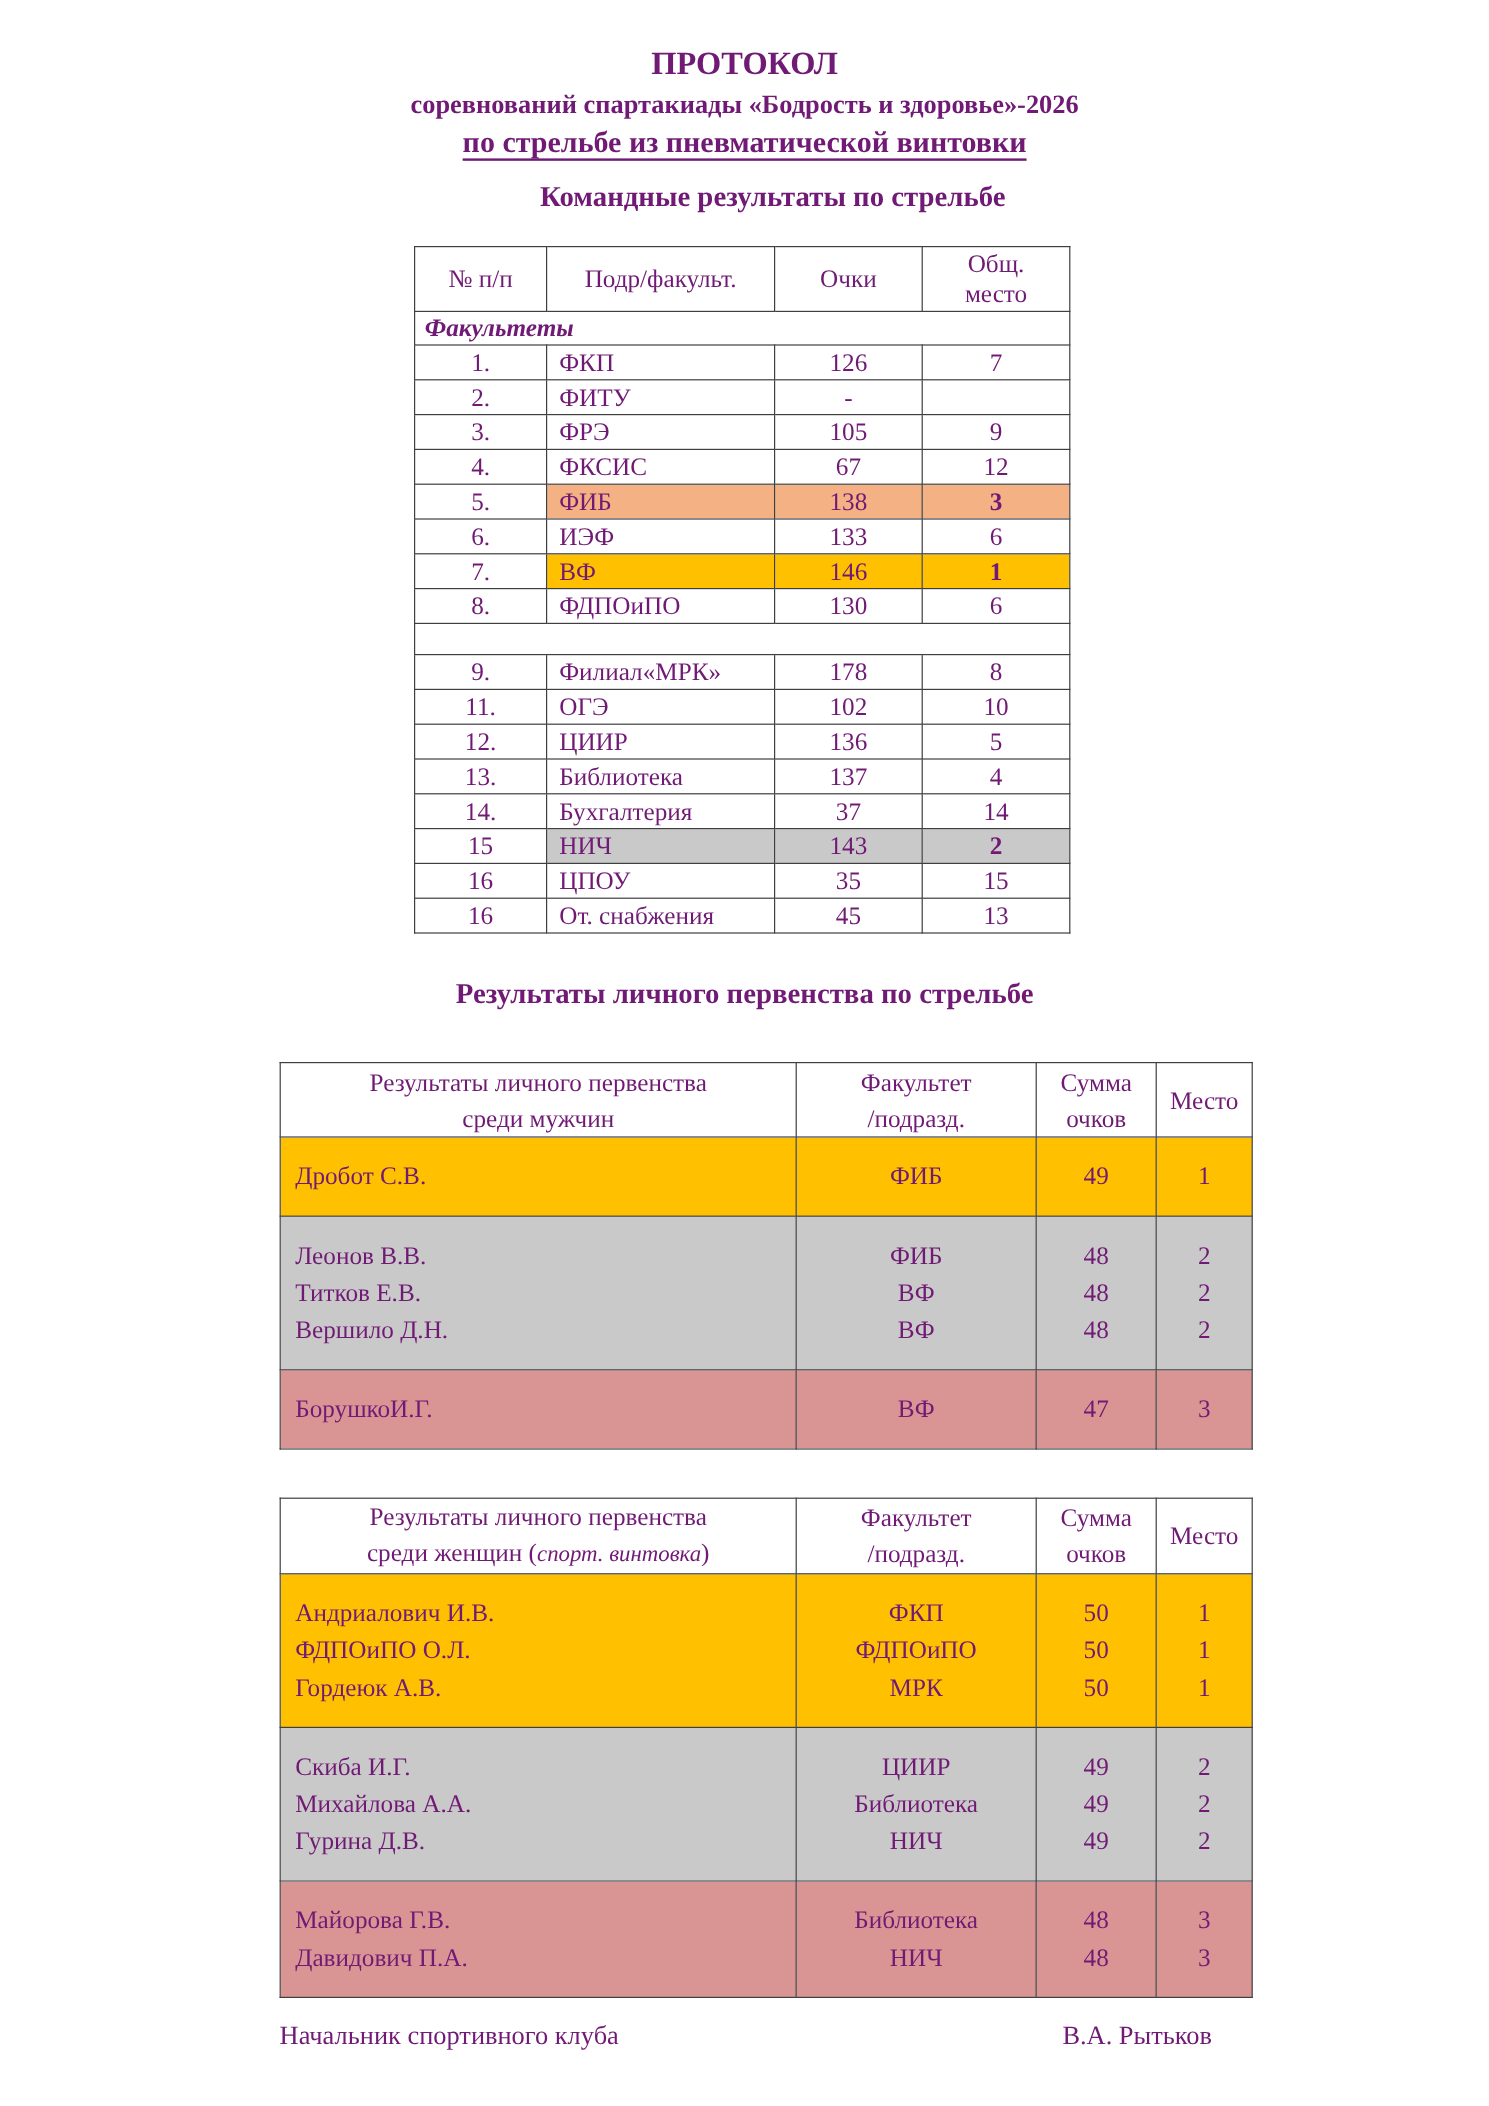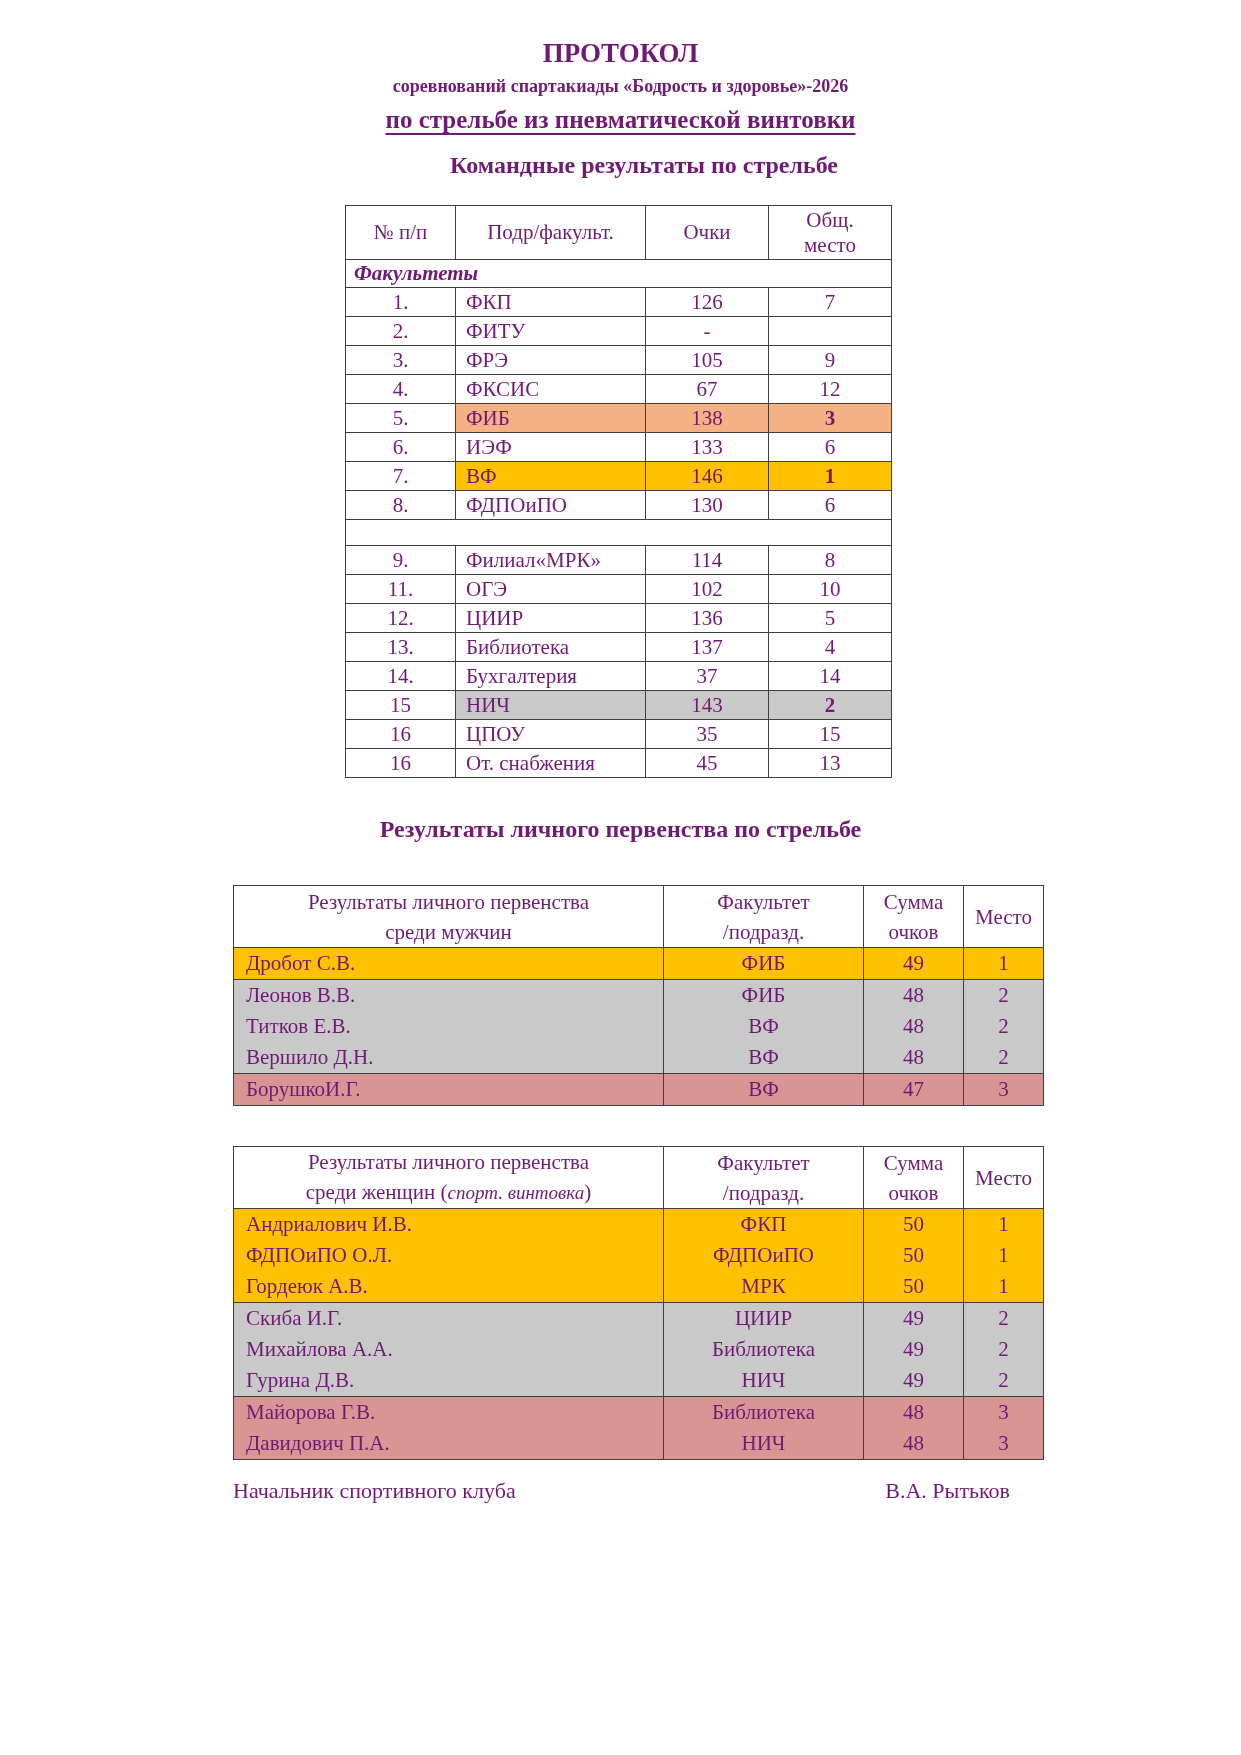--- a/index.html
+++ b/index.html
@@ -3,21 +3,21 @@
 <meta charset="utf-8">
 <style>
   * { box-sizing: border-box; }
   html,body { margin:0; padding:0; background:#ffffff; }
   .page {
     width:1241px; height:1755px; background:#ffffff; overflow:hidden;
     font-family:"Liberation Serif", serif; color:#701a75;
   }
   .title-block { padding-top:36px; text-align:center; font-weight:bold; }
   .title-l1 { font-size:27px; line-height:34px; }
-  .title-l2 { font-size:18px; line-height:33px; }
+  .title-l2 { font-size:22px; line-height:33px; }
   .title-l3 { font-size:25px; line-height:33px; text-decoration:underline; text-underline-offset:5px; }
   .section-heading { font-size:24px; font-weight:bold; text-align:center; margin:0; }
   #heading-team { margin-top:16px;padding-left:47px; }
   #heading-individual { margin-top:38px; }
 
   table { border-collapse:collapse; table-layout:fixed; }
   td, th { border:1.5px solid #3f3f3f; padding:0 8px; overflow:hidden; }
 
   #team-table { margin:26px 0 0 345px; width:546px; font-size:21px; }
   #team-table th { height:54px; font-weight:normal; text-align:center; white-space:pre-line; line-height:25px; }
@@ -27,21 +27,21 @@
   .cell-num { text-align:center; }
   .cell-name { text-align:left; padding-left:10px; }
   .cell-points { text-align:center; }
   .cell-place { text-align:center; }
   .bold { font-weight:bold; }
 
   .ind-table { margin-left:233px; width:810px; font-size:21px; }
   #men-table { margin-top:42px; }
   #women-table { margin-top:40px; }
   .ind-table th { font-weight:normal; text-align:center; white-space:pre-line; line-height:30px; height:62px; padding:0 6px; }
-  .ind-table td { vertical-align:middle; padding:0 0;margin-top:12px; }
+  .ind-table td { vertical-align:middle; padding:17px 0;margin-top:12px; }
   .block-line { height:31px; line-height:31px; }
   .line-name { text-align:left; padding-left:12px; }
   .line-center { text-align:center; }
   .italic-note { font-style:italic; font-size:19px; }
 
   .doc-footer { display:flex; justify-content:space-between; margin:16px 0 0 233px; width:777px; font-size:22px; line-height:30px; }
 </style>
 </head>
 <body>
 
@@ -120,21 +120,21 @@
           <td class="cell-name">ФДПОиПО</td>
           <td class="cell-points">130</td>
           <td class="cell-place">6</td>
         </tr>
         <tr class="spacer-row">
           <td colspan="4"></td>
         </tr>
         <tr class="d-row">
           <td class="cell-num">9.</td>
           <td class="cell-name">Филиал«МРК»</td>
-          <td class="cell-points">114</td>
+          <td class="cell-points">178</td>
           <td class="cell-place">8</td>
         </tr>
         <tr class="d-row">
           <td class="cell-num">11.</td>
           <td class="cell-name">ОГЭ</td>
           <td class="cell-points">102</td>
           <td class="cell-place">10</td>
         </tr>
         <tr class="d-row">
           <td class="cell-num">12.</td>

